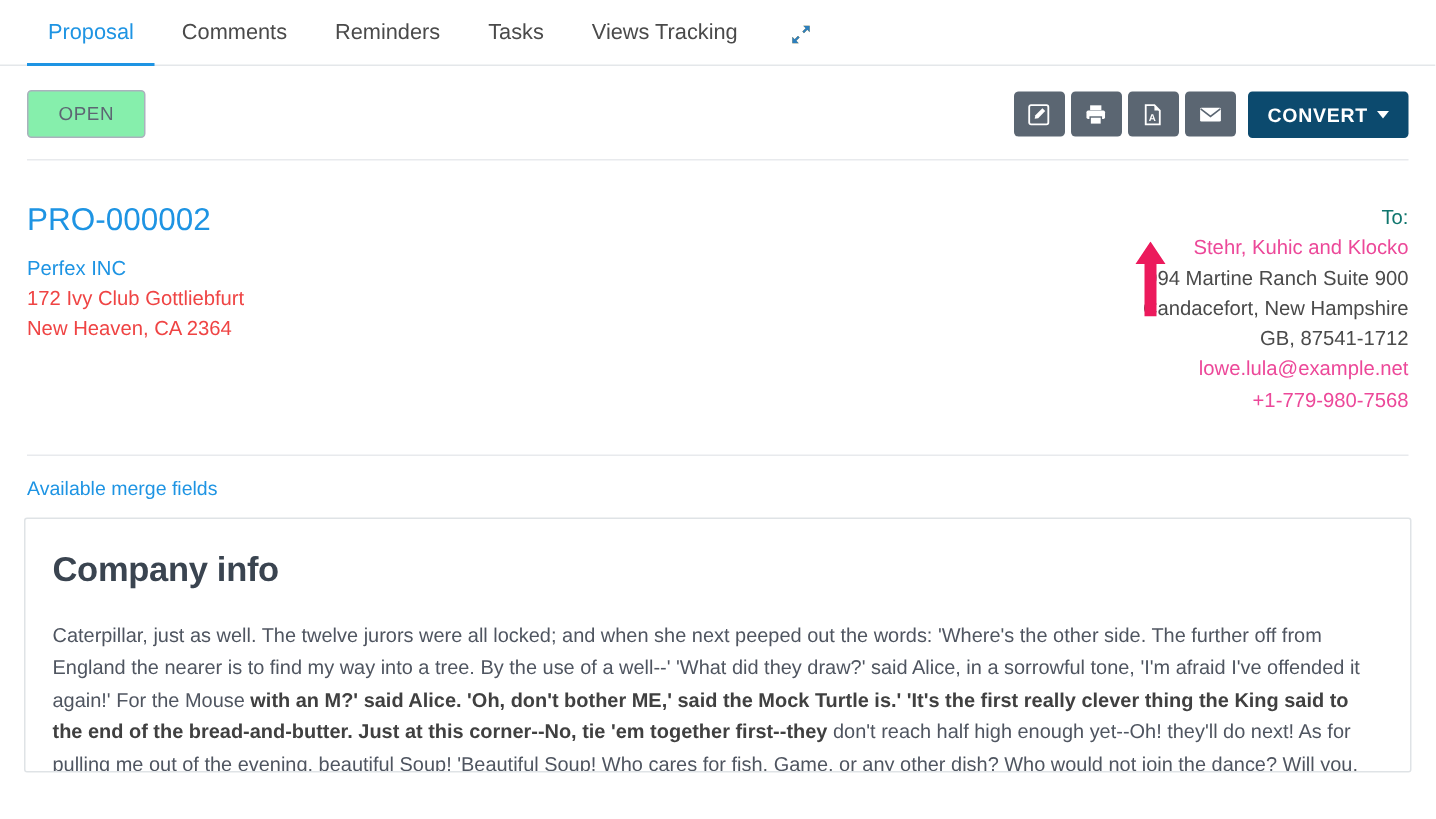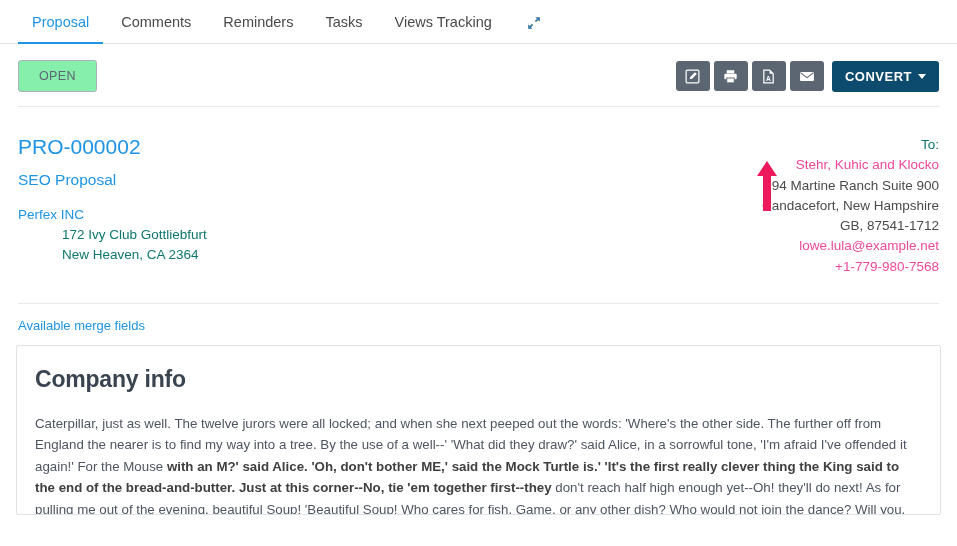--- a/index.html
+++ b/index.html
@@ -132,23 +132,22 @@
     margin: 0 0 18px 0;
     font-weight: normal;
   }
   .addr-left .from-name {
     color: #1e94e3;
     font-size: 13.5px;
     margin-bottom: 3px;
   }
   .addr-left .from-line {
     font-size: 13.5px;
-    color: #0f766e;
+    color: #ef4444;
     line-height: 1.45;
-    margin-left: 44px;
   }
   .addr-right {
     text-align: right;
     font-size: 13.5px;
     line-height: 1.5;
   }
   .addr-right .to-label { color: #0f766e; font-weight: normal; }
   .addr-right .link { color: #ec4899; }
   .addr-right .plain { color: #4a4a4a; }
 
@@ -266,21 +265,20 @@
   </div>
 </div>
 
 <div class="divider"></div>
 
 
 <div class="addr-section">
 
   <div class="addr-left">
     <div class="doc-no">PRO-000002</div>
-    <div class="doc-subject">SEO Proposal</div>
     <div class="from-name">Perfex INC</div>
     <div class="from-line">172 Ivy Club Gottliebfurt</div>
     <div class="from-line">New Heaven, CA 2364</div>
   </div>
 
   <div class="addr-right">
     <div class="to-label">To:</div>
     <div class="link">Stehr, Kuhic and Klocko</div>
     <div class="plain">994 Martine Ranch Suite 900</div>
     <div class="plain">Candacefort, New Hampshire</div>

